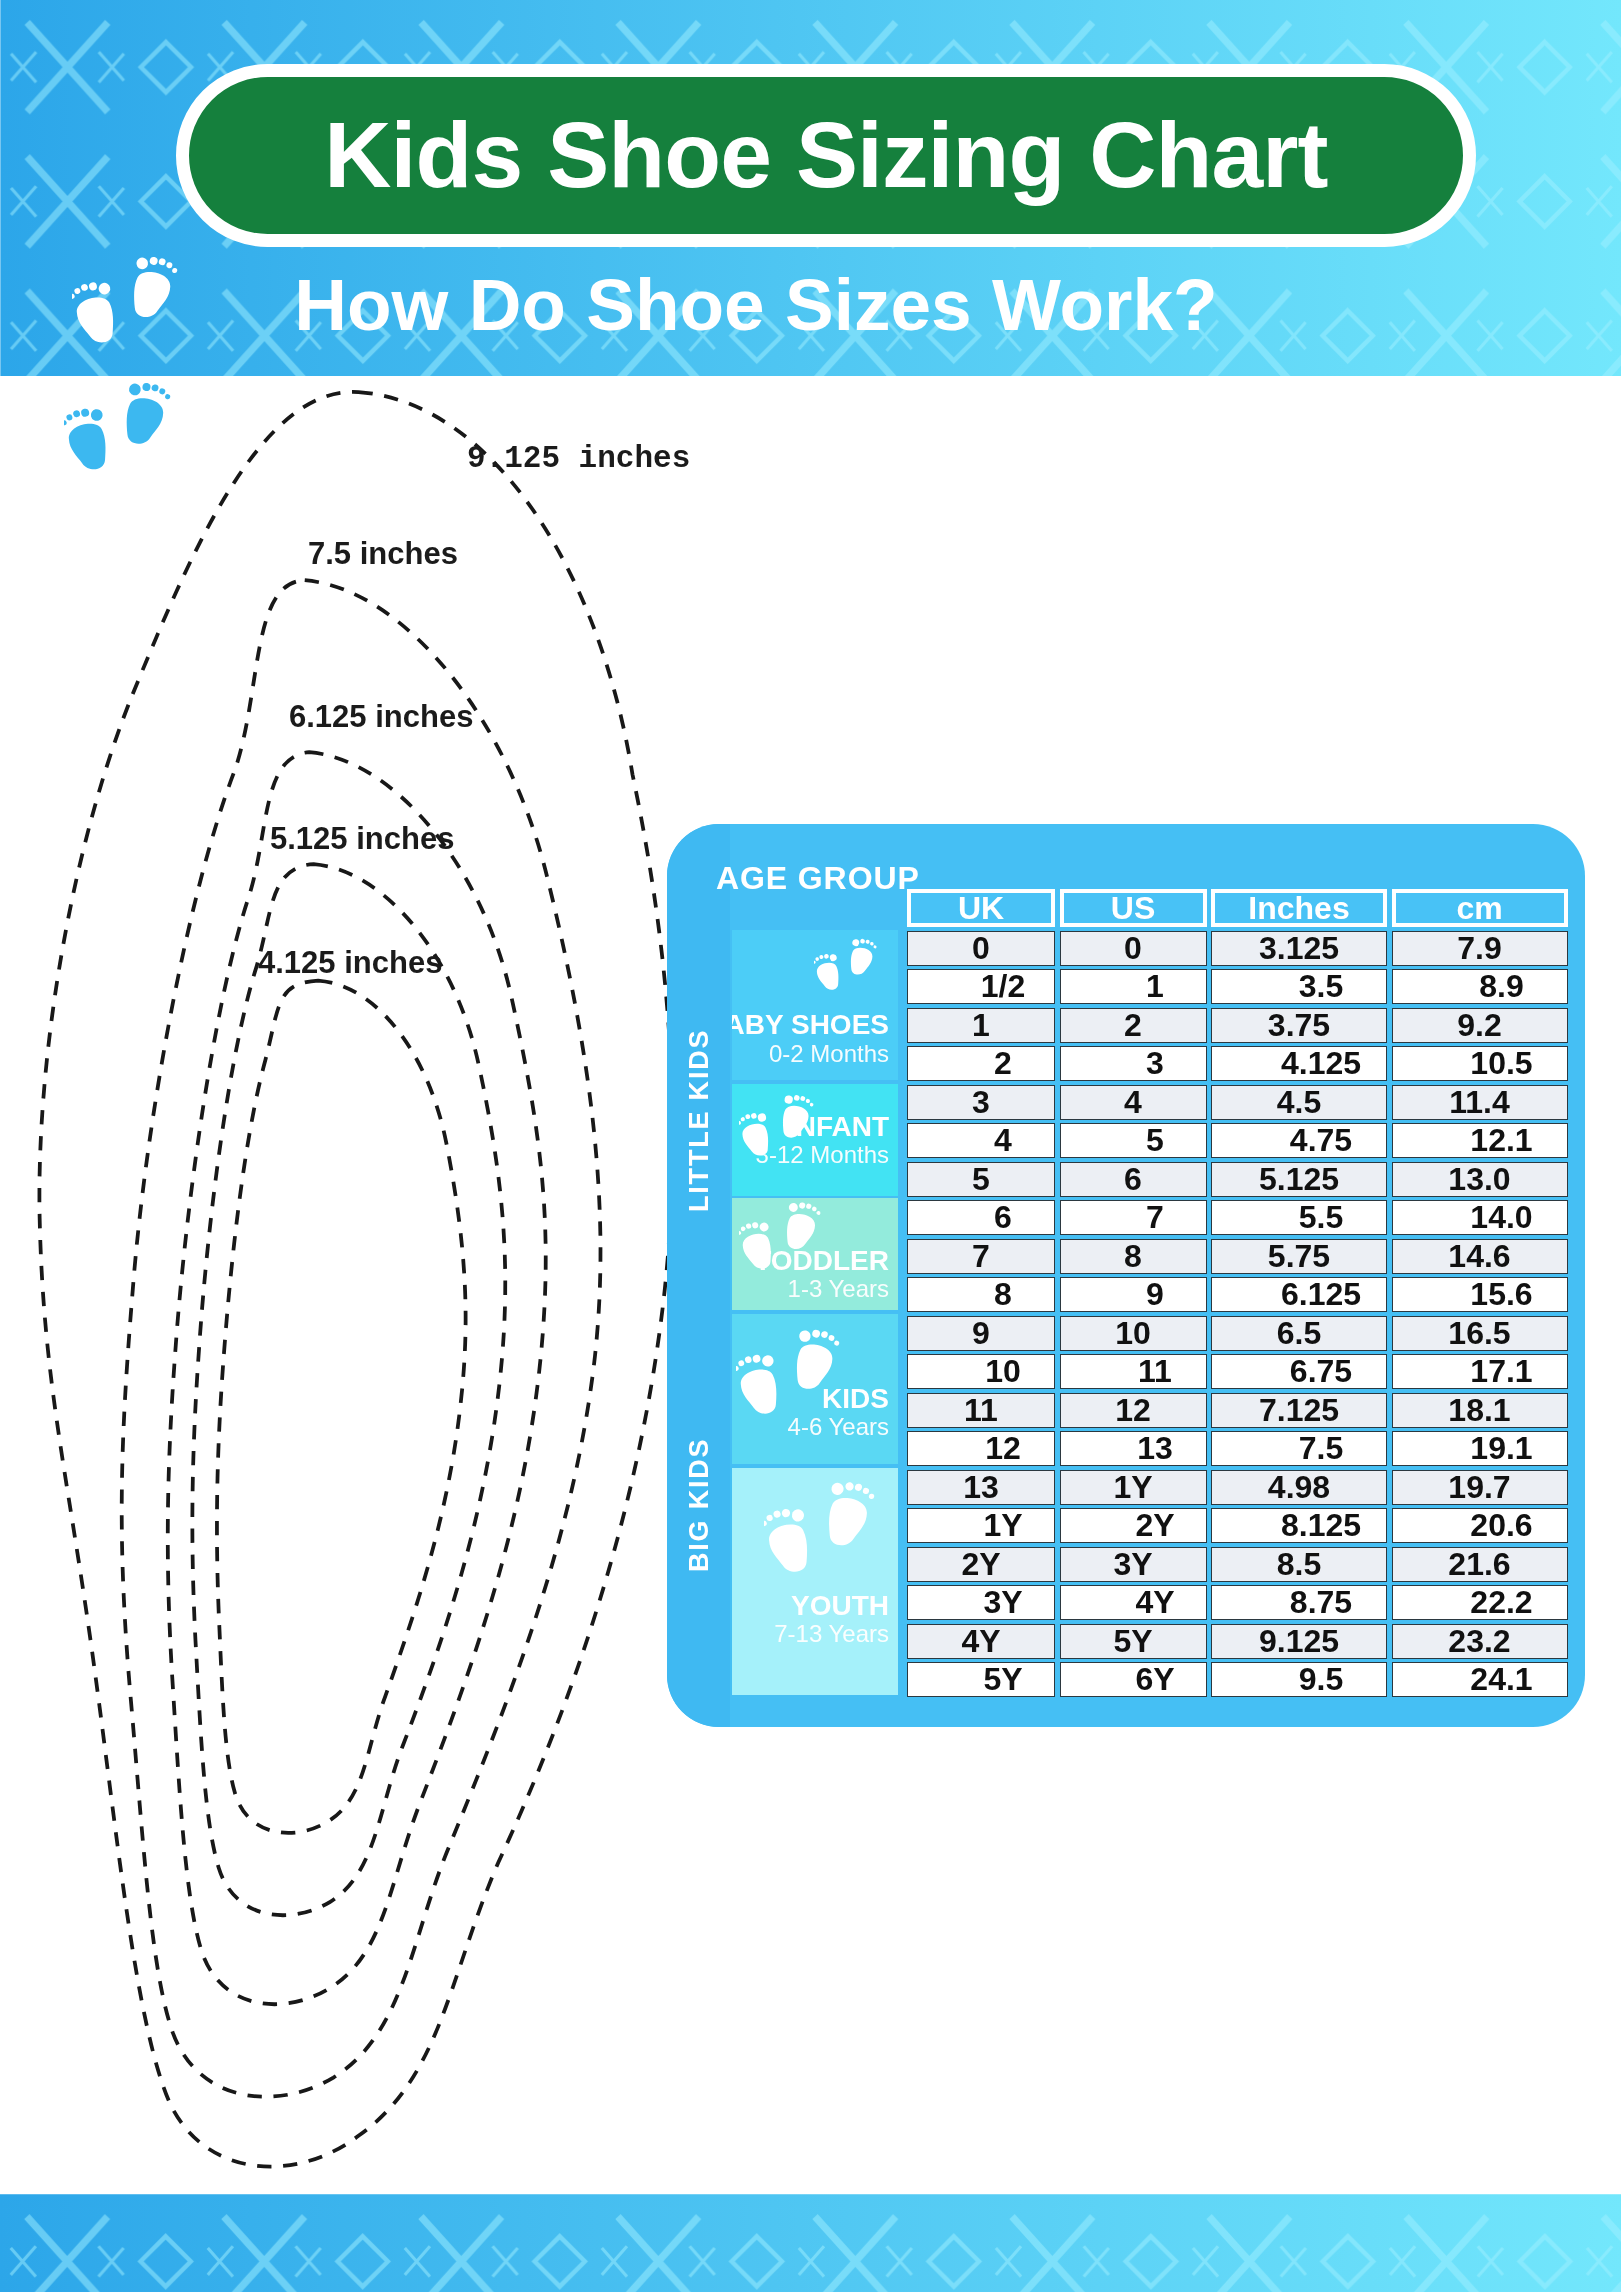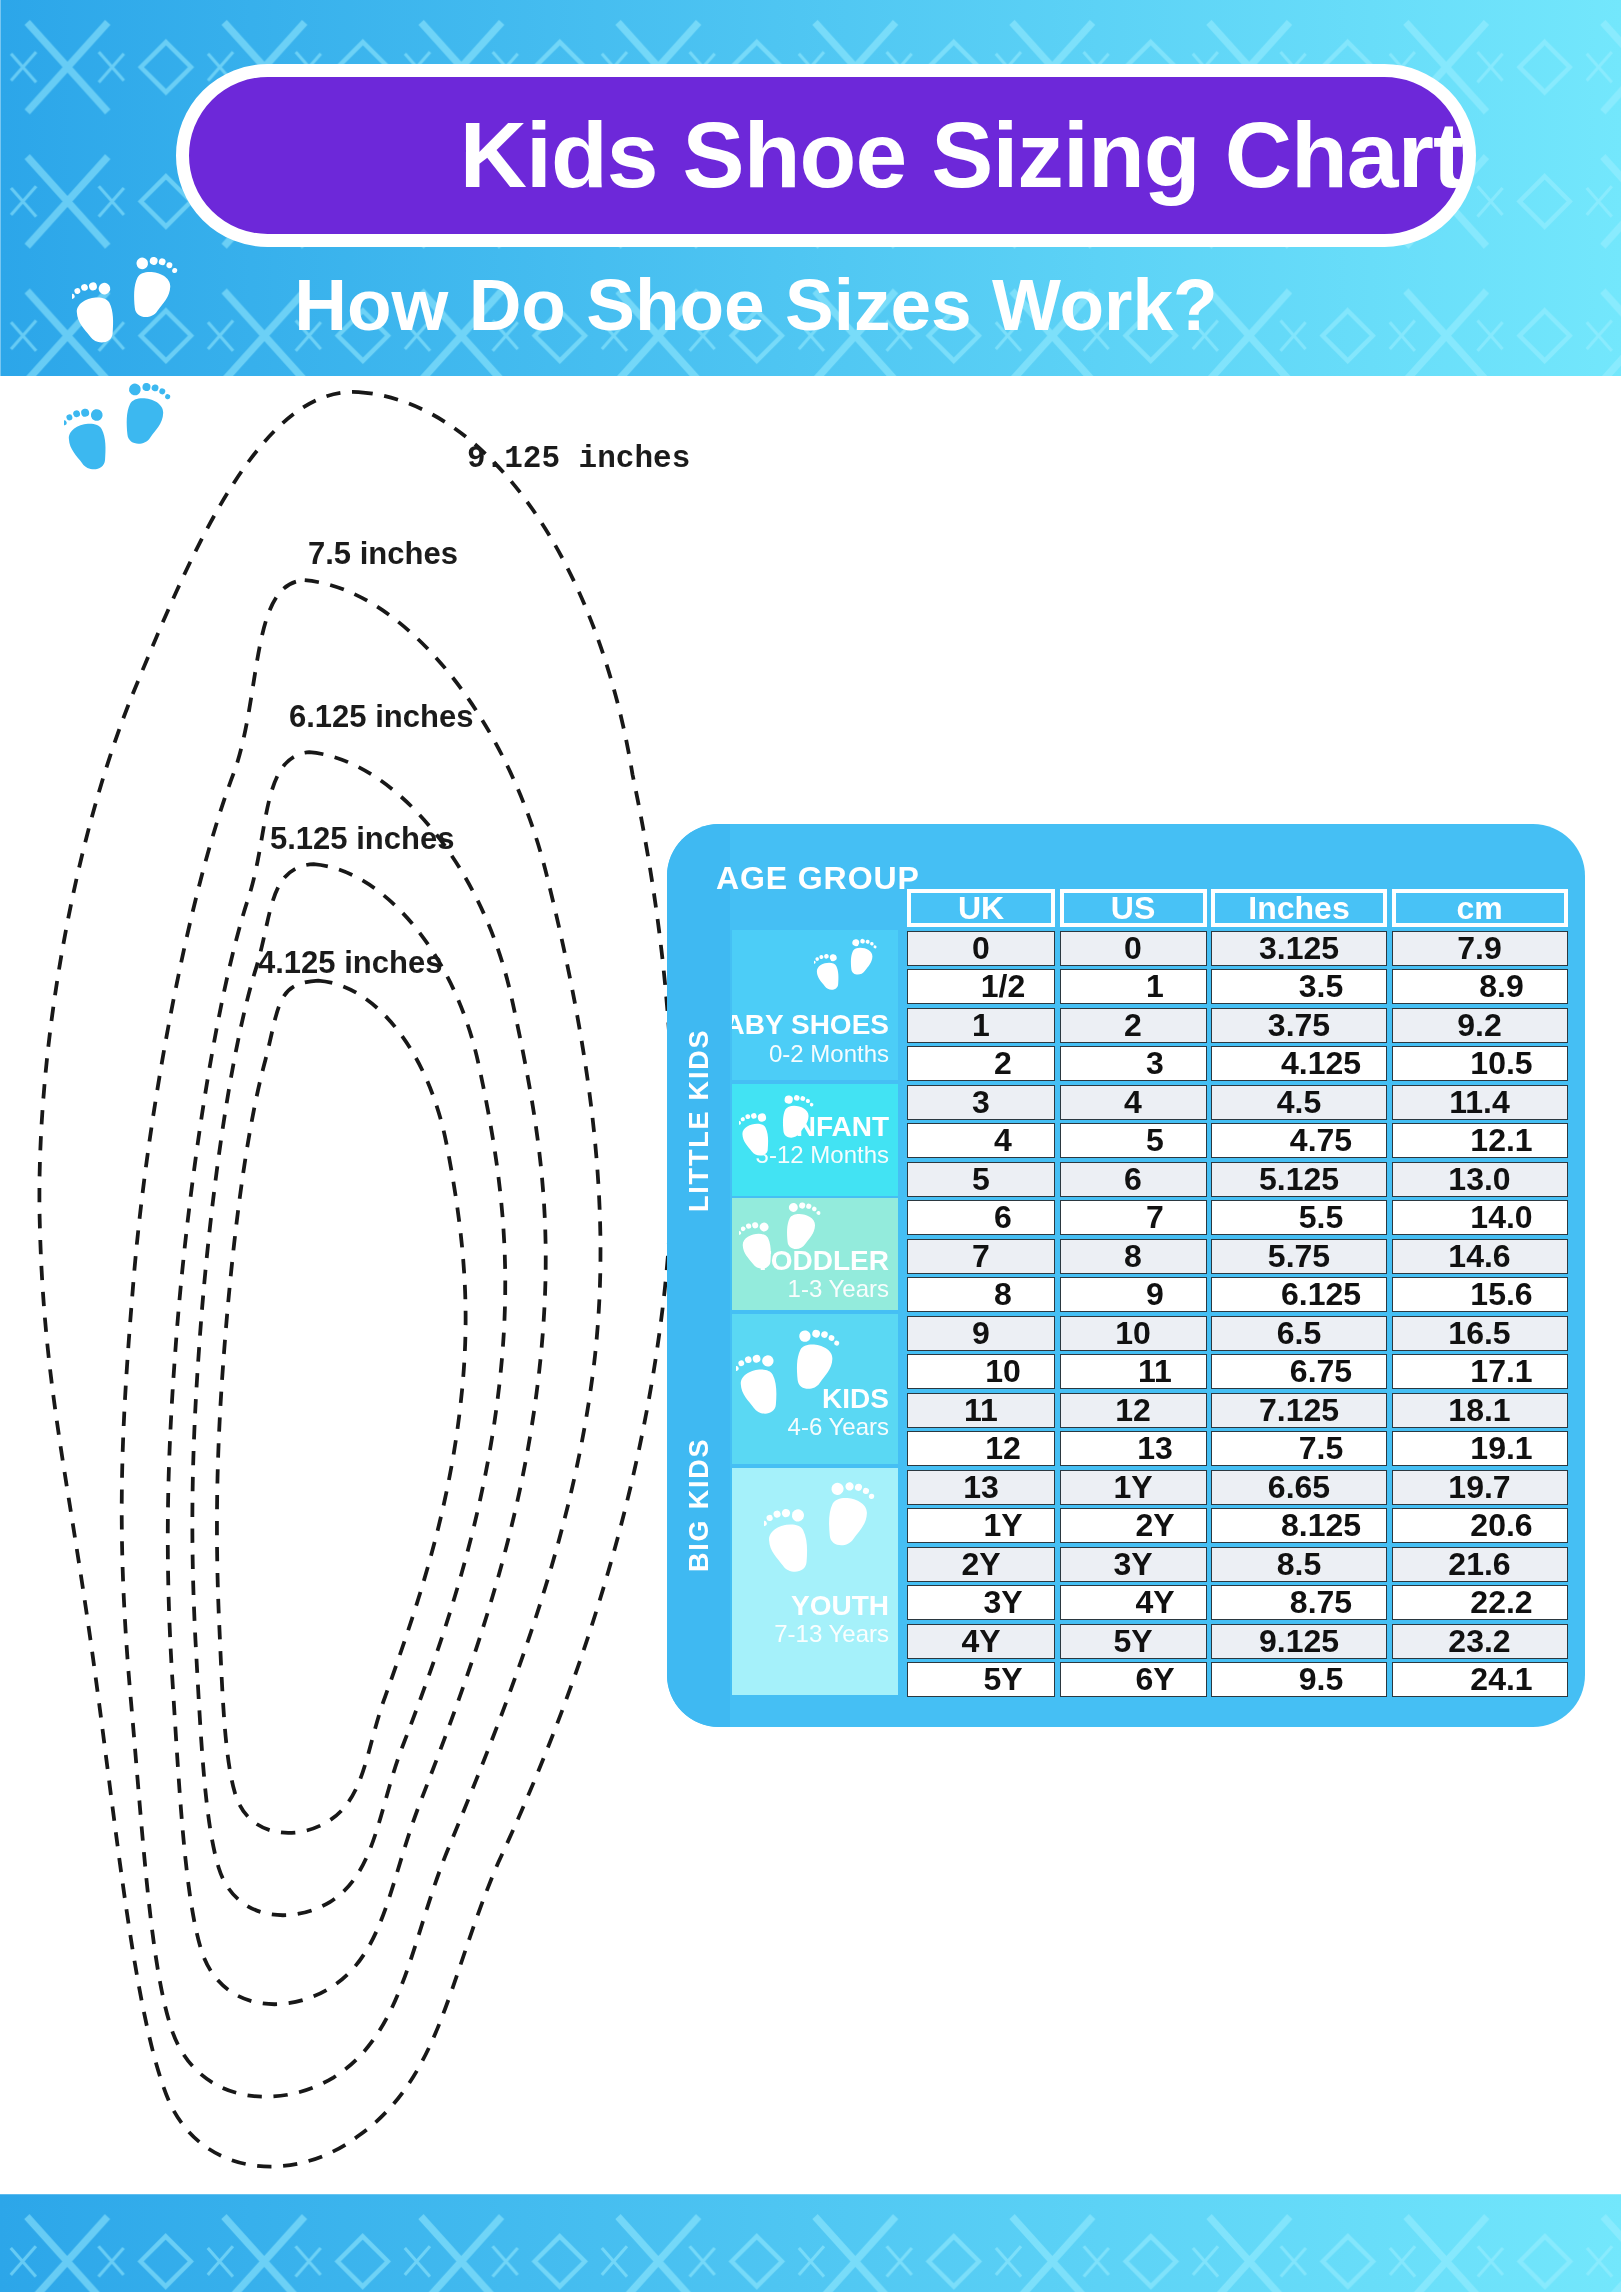--- a/index.html
+++ b/index.html
@@ -5,22 +5,22 @@
   html,body{margin:0;padding:0;}
   body{
     width:1622px;height:2293px;position:relative;overflow:hidden;
     background:#ffffff;font-family:"Liberation Sans", sans-serif;
   }
   
   .header{position:absolute;left:0;top:0;width:1622px;height:376px;}
   .header svg.bg, .footer svg.bg{position:absolute;left:0;top:0;width:100%;height:100%;display:block;}
   .title-pill{
     position:absolute;left:176px;top:64px;width:1300px;height:183px;
-    box-sizing:border-box;background:#6d28d9;border:13.4px solid #ffffff;border-radius:107px;
-    display:flex;align-items:center;justify-content:flex-end;
+    box-sizing:border-box;background:#15803d;border:13.4px solid #ffffff;border-radius:107px;
+    display:flex;align-items:center;justify-content:center;
   }
   .title-pill span{
     color:#ffffff;font-size:93px;font-weight:800;letter-spacing:-0.9px;white-space:nowrap;
   }
   .subtitle{
     position:absolute;left:0;top:263px;width:1512px;text-align:center;
     color:#ffffff;font-size:73px;font-weight:700;white-space:nowrap;
   }
   .hdr-feet{position:absolute;left:72px;top:254px;width:106px;height:99px;}
   
@@ -280,21 +280,21 @@
       <div class="cell row-even">11</div>
       <div class="cell row-even">12</div>
       <div class="cell row-even">7.125</div>
       <div class="cell row-even">18.1</div>
       <div class="cell row-odd">12</div>
       <div class="cell row-odd">13</div>
       <div class="cell row-odd">7.5</div>
       <div class="cell row-odd">19.1</div>
       <div class="cell row-even">13</div>
       <div class="cell row-even">1Y</div>
-      <div class="cell row-even">6.65</div>
+      <div class="cell row-even">4.98</div>
       <div class="cell row-even">19.7</div>
       <div class="cell row-odd">1Y</div>
       <div class="cell row-odd">2Y</div>
       <div class="cell row-odd">8.125</div>
       <div class="cell row-odd">20.6</div>
       <div class="cell row-even">2Y</div>
       <div class="cell row-even">3Y</div>
       <div class="cell row-even">8.5</div>
       <div class="cell row-even">21.6</div>
       <div class="cell row-odd">3Y</div>

